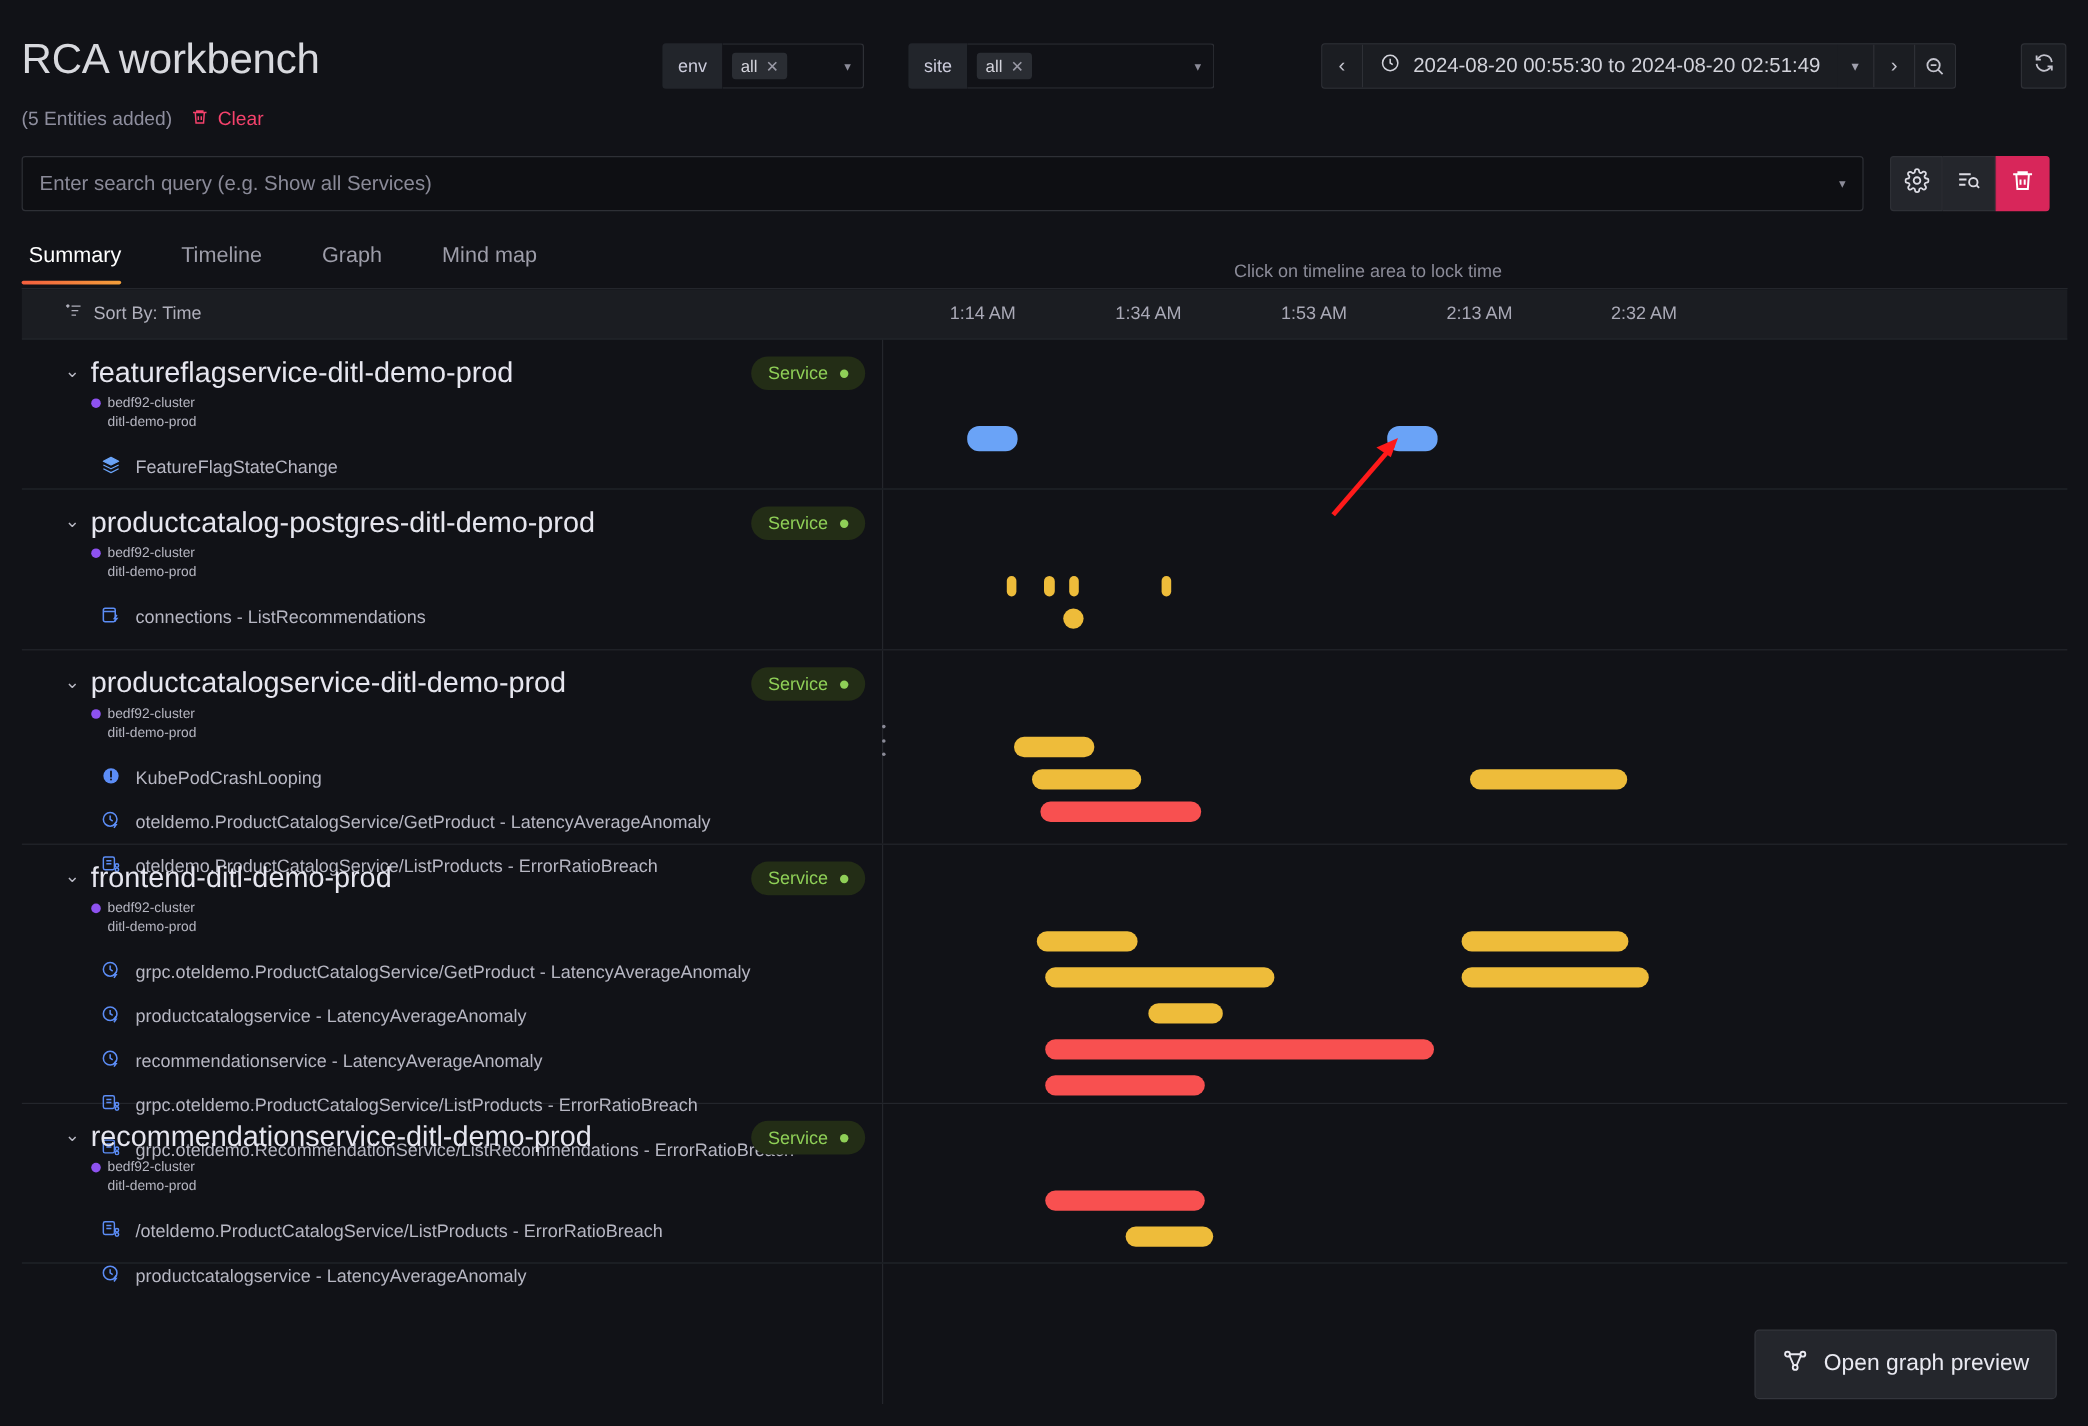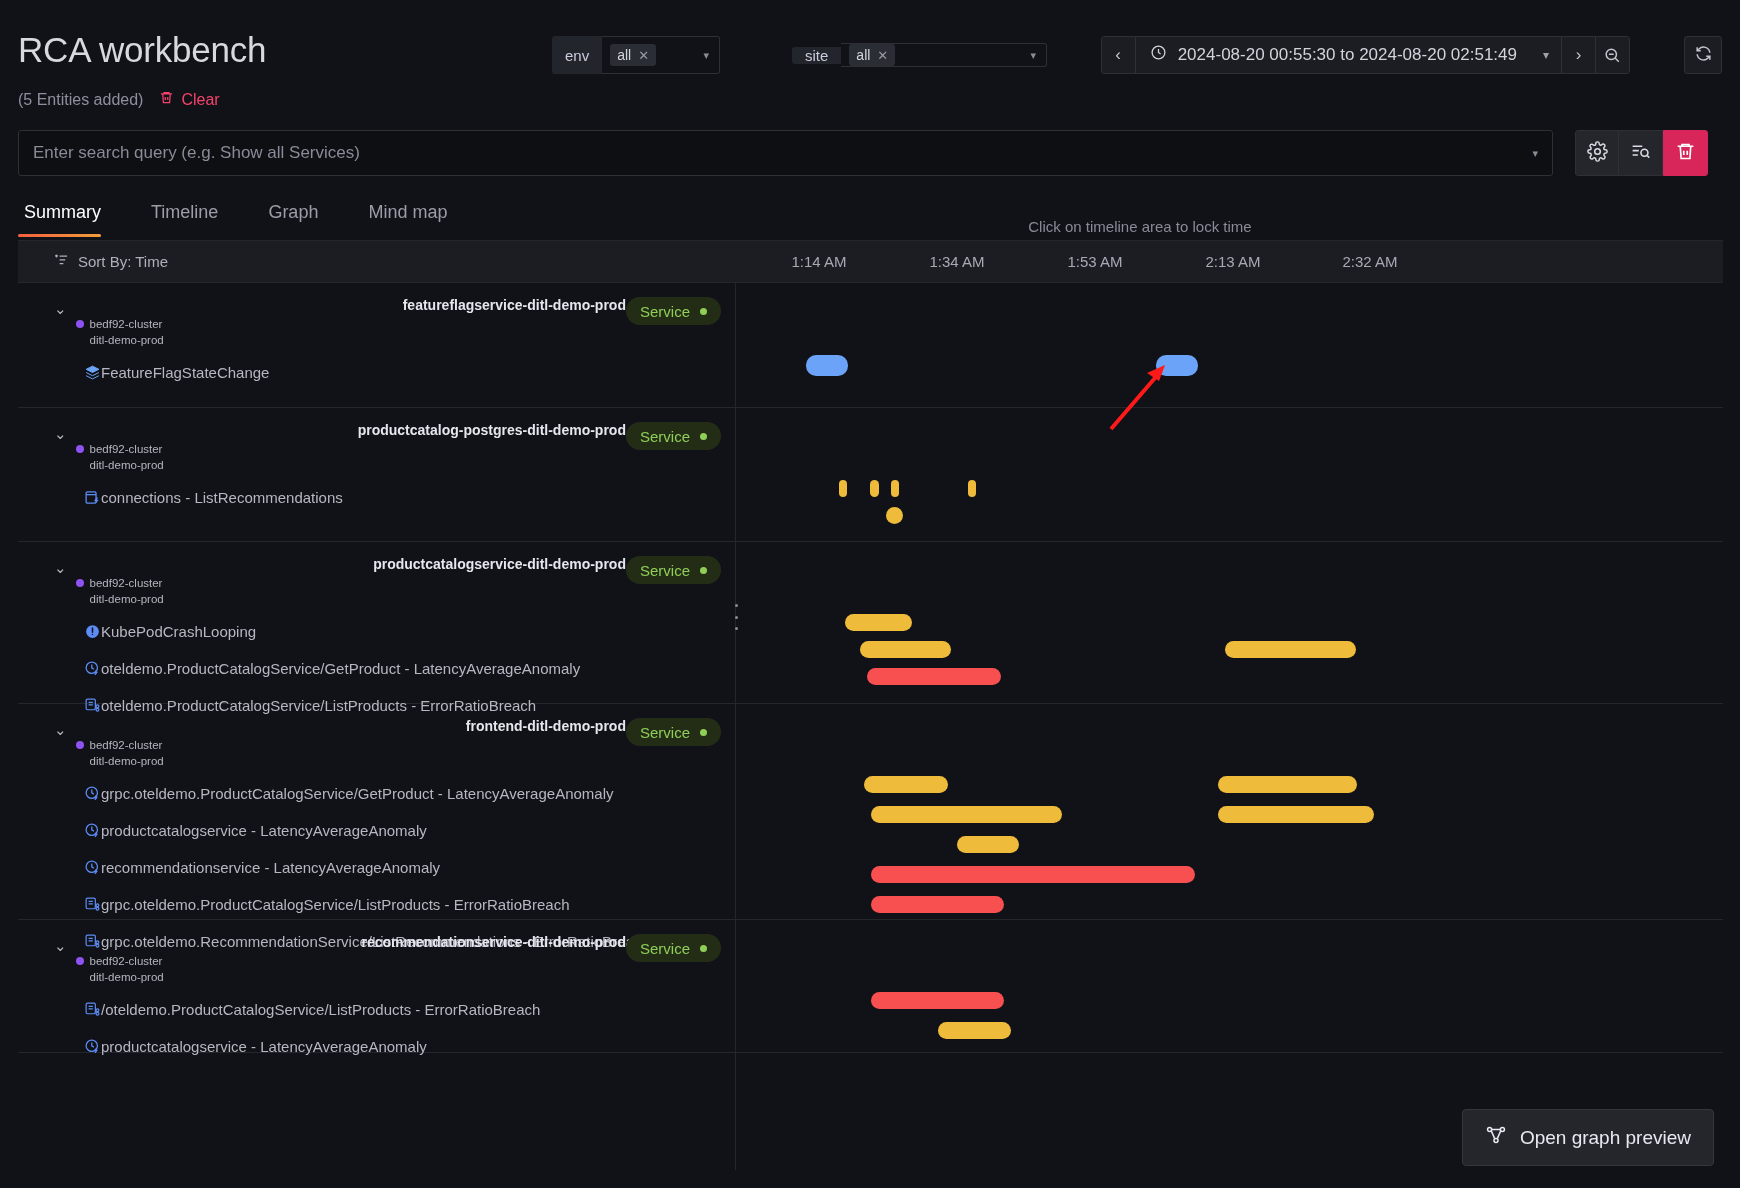--- a/index.html
+++ b/index.html
@@ -138,32 +138,32 @@
   .rows { position: relative; height: 888px; }
   .group {
     position: relative; display: flex; border-bottom: 1px solid #24262c;
   }
   .left {
     width: 718px; flex: none; padding: 14px 0 16px 0;
     border-right: 1px solid #24262c; position: relative;
   }
   .gtitle-row { display: flex; align-items: flex-start; padding: 0 14px 0 36px; }
   .chev { color: #b9b9c4; font-size: 15px; margin-right: 9px; margin-top: 3px; cursor: pointer; }
-  .gname { font-size: 14px; font-weight: bold; color: #e6e6ef; text-align: right; }
+  .gname { font-size: 24px; font-weight: normal; color: #e6e6ef; }
   .gmeta { margin-top: 4px; font-size: 11.5px; color: #b5b5c0; line-height: 1.35; display: flex; gap: 6px; }
   .gmeta .dot { width: 8px; height: 8px; border-radius: 50%; background: #8e52f0; margin-top: 3px; flex: none; }
   .badge {
     margin-left: auto; background: #232d16; color: #8fcf57;
     border-radius: 999px; padding: 5px 14px; font-size: 15px;
     display: flex; align-items: center; gap: 10px; height: 28px; flex: none;
   }
   .badge .bdot { width: 7px; height: 7px; border-radius: 50%; background: #8fcf57; }
   .items { margin-top: 16px; }
   .item {
-    display: flex; align-items: flex-start; height: 27px;
+    display: flex; align-items: center; gap: 12px; height: 27px;
     padding-left: 66px; font-size: 15px; color: #b7b7c3; cursor: pointer;
   }
   .item + .item { margin-top: 0; }
   .item svg { width: 17px; height: 17px; flex: none; }
 
   .right { flex: 1; position: relative; }
   .bar { position: absolute; height: 17px; border-radius: 9px; }
   .bar.blue { background: #6aa3f7; height: 21px; border-radius: 10px; }
   .bar.yellow { background: #eebc3a; }
   .bar.red { background: #f85050; }
@@ -210,21 +210,21 @@
       <div class="env-label">env</div>
       <div class="env-select" style="flex:1">
         <span class="chip">
           <span>all</span>
           <span class="x">✕</span>
         </span>
         <span class="caret">▾</span>
       </div>
     </div>
 
-    <div class="env-group" style="left:792px; top:36px; width:255px;align-items:center;">
+    <div class="env-group" style="left:757px; top:36px; width:255px;">
       <div class="env-label">site</div>
       <div class="env-select" style="flex:1">
         <span class="chip">
           <span>all</span>
           <span class="x">✕</span>
         </span>
         <span class="caret">▾</span>
       </div>
     </div>
 

